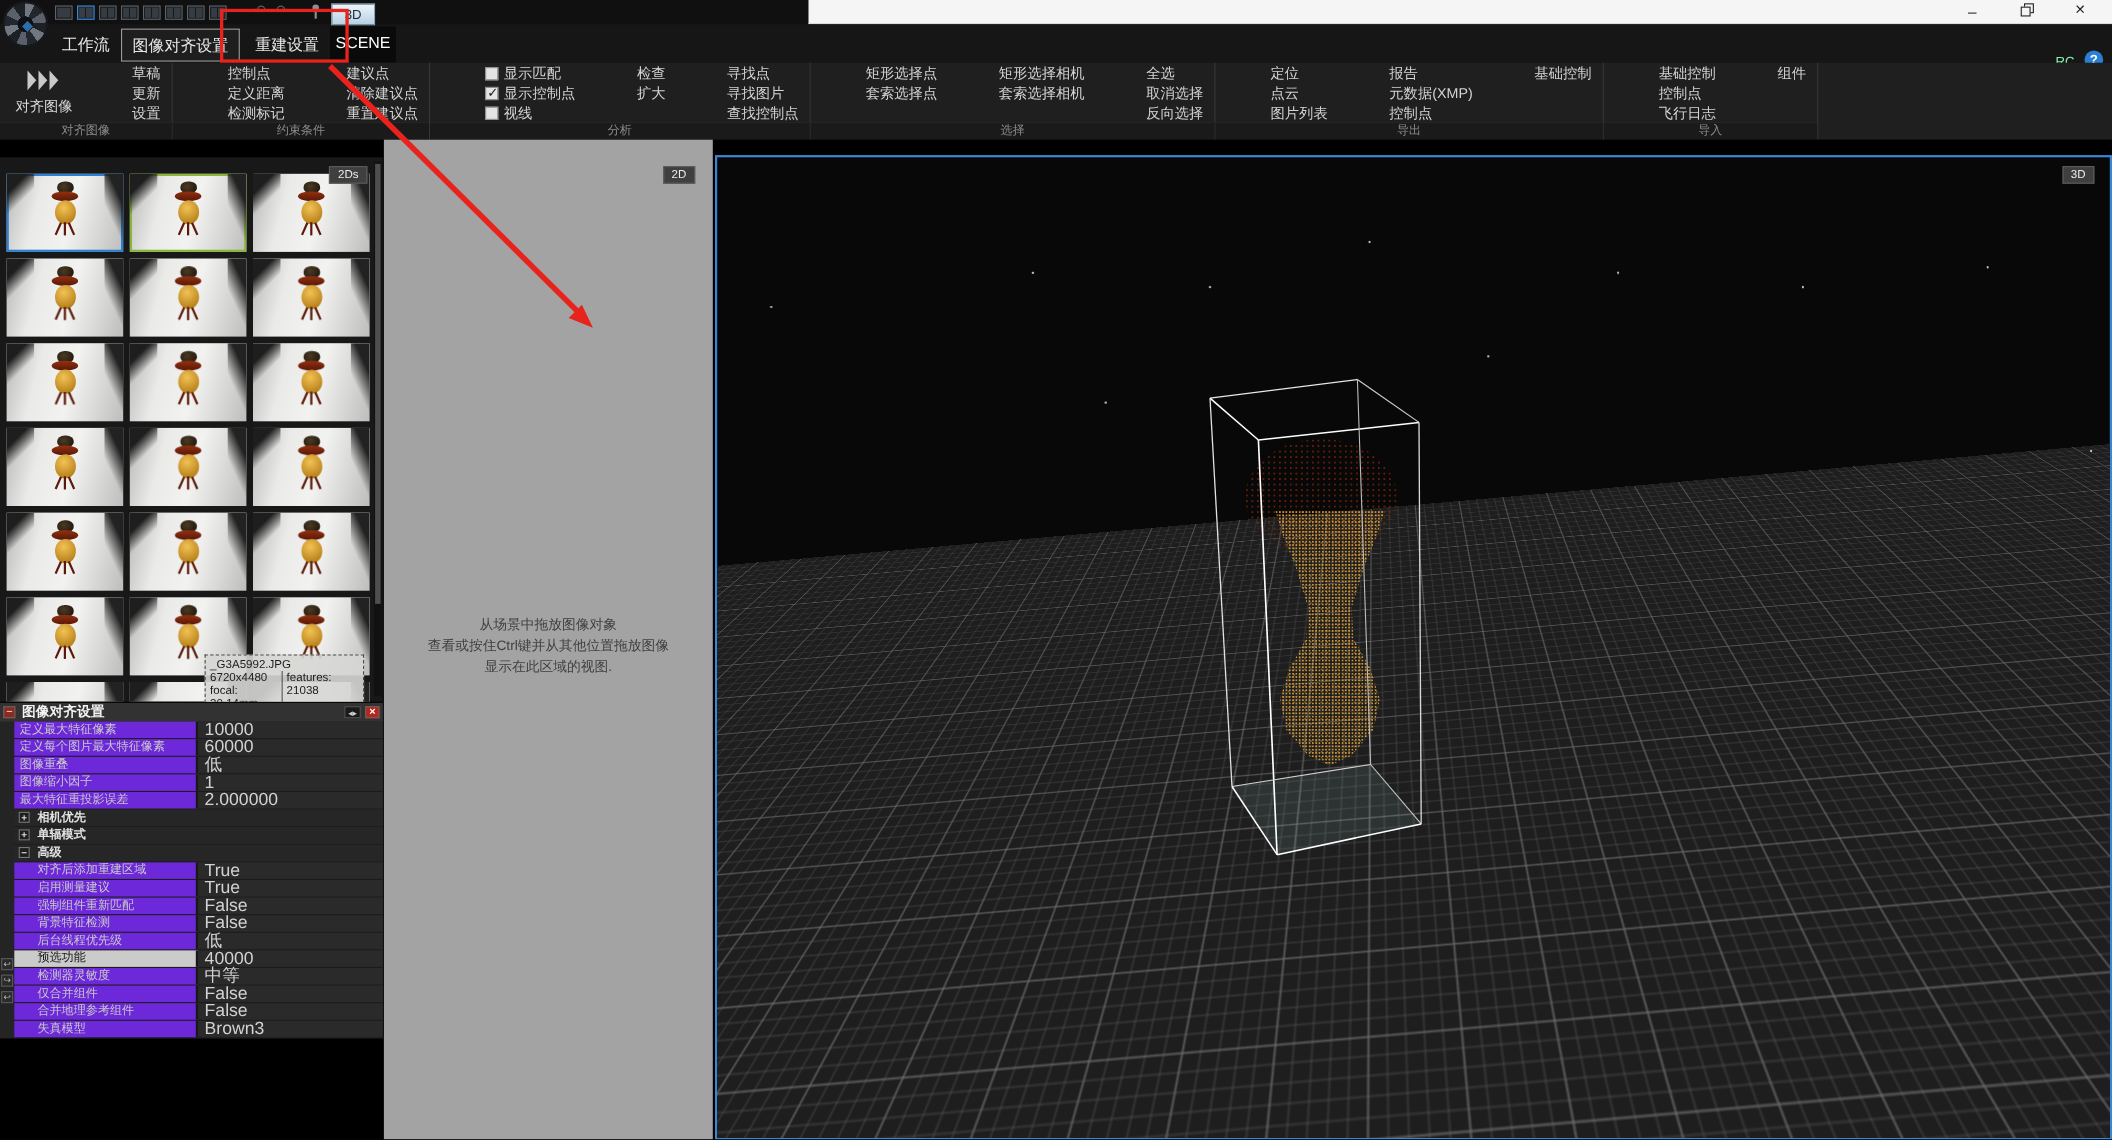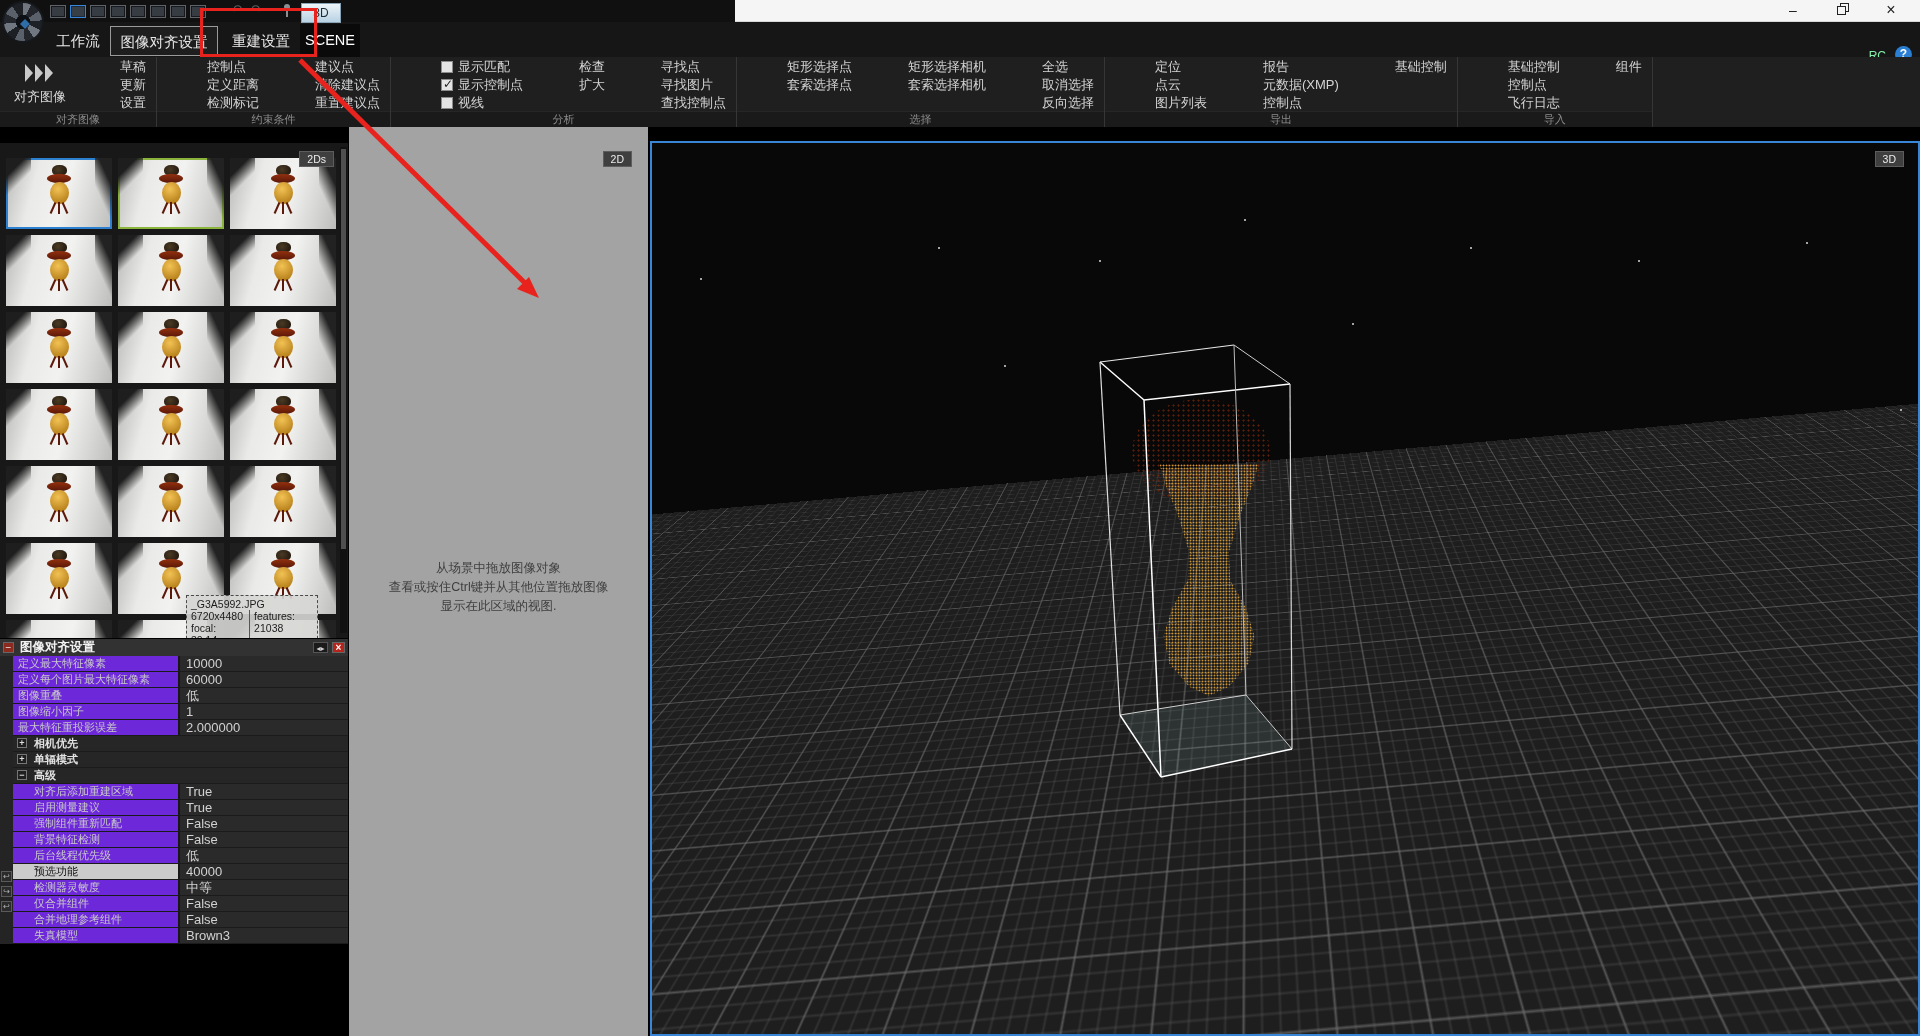--- a/index.html
+++ b/index.html
@@ -82,37 +82,37 @@
   .fig { position:absolute; left:38%; top:10%; width:26px; height:48px; z-index:2; }
   .fig .knob { width:15px; height:11px; margin:0 auto; background:radial-gradient(circle at 40% 40%,#4a3a24,#241a10 80%); border-radius:45%; }
   .fig .cap { width:24px; height:9px; margin:-2px auto 0; background:linear-gradient(#93310f,#581708); border-radius:50%; }
   .fig .vbody { width:19px; height:22px; margin:-1px auto 0; background:radial-gradient(circle at 42% 32%,#f2c254,#b67f1a 78%); border-radius:50%; }
   .fig .legs { position:relative; height:12px; }
   .fig .legs i { position:absolute; top:-2px; width:2px; height:12px; background:#5c190b; }
   .fig .legs i:nth-child(1){ left:6px; transform:rotate(24deg);} .fig .legs i:nth-child(2){ left:12px; }
   .fig .legs i:nth-child(3){ left:18px; transform:rotate(-24deg);}
   #thumb-scroll { position:absolute; right:1px; top:4px; width:7px; height:486px; background:#111; }
   #thumb-scroll .bar { position:absolute; left:1px; top:2px; width:5px; height:400px; background:#4f4f4f; }
-  #img-tooltip { position:absolute; left:186px; top:452px; width:132px; z-index:40; background:rgba(214,214,212,0.9);
+  #img-tooltip { position:absolute; left:186px; top:452px; width:145px; z-index:40; background:rgba(214,214,212,0.9);
     border:1px dashed #4a4a4a; color:#1c1c1c; font-size:10.5px; padding:2px 4px; }
   #img-tooltip .r2 { display:flex; }
   #img-tooltip .cl { width:72px; }
   #img-tooltip .cr { border-left:1px solid #555; padding-left:4px; }
 
   
   #props { position:absolute; left:0; top:511px; width:348px; height:306px; background:#242424; border-top:1px solid #000; }
   #props-header { position:relative; height:17px; background:#323232; }
   #props-exp { position:absolute; left:3px; top:3px; width:11px; height:11px; background:#8c2a20; color:#eee; font-size:10px; line-height:9px; text-align:center; border:1px solid #666; }
   #props-title { position:absolute; left:20px; top:0; font-size:12.5px; font-weight:bold; color:#f2f2f2; line-height:17px; }
   #props-float { position:absolute; right:20px; top:3px; width:15px; height:11px; background:#1a1a1a; color:#cfcfcf; font-size:8px; text-align:center; line-height:11px; border:1px solid #555; }
   #props-close { position:absolute; right:3px; top:3px; width:13px; height:11px; background:#b5251c; color:#fff; font-size:10px; font-weight:bold; text-align:center; line-height:10px; border:1px solid #666; }
   #props-rows { position:absolute; left:0; top:17px; right:0; bottom:0; }
   .prow { margin-left:13px; height:16px; display:grid; grid-template-columns:167px 1fr; border-bottom:1px solid #1b1b1b; }
   .prow .plabel { font-size:11px; color:#c9c9c9; line-height:15px; padding-left:5px; background:#6d28d9; border-right:2px solid #181818; overflow:hidden; white-space:nowrap; }
-  .prow .pval { font-size:13px; color:#d2d2d2; line-height:15px; padding-left:6px; background:#2a2a2a; white-space:nowrap; }
+  .prow .pval { font-size:16px; color:#d2d2d2; line-height:15px; padding-left:6px; background:#2a2a2a; white-space:nowrap; }
   .prow[data-type="child"] .plabel { padding-left:21px; }
   .prow[data-type="group"] { grid-template-columns:1fr; background:#262626; }
   .prow[data-type="group"] .plabel { background:#262626; border-right:none; font-weight:bold; color:#e2e2e2; padding-left:21px; position:relative; }
   .prow[data-type="group"] .pexp { position:absolute; left:4px; top:2px; width:10px; height:10px; border:1px solid #777; background:#1f1f1f; color:#ddd; font-size:9px; line-height:9px; text-align:center; }
   .prow[data-selected="true"] .plabel { background:#cbcbcb; color:#141414; }
   .dockbtns { position:absolute; left:1px; top:744px; width:11px; z-index:25; }
   .dockbtn { width:11px; height:11px; margin-bottom:4px; background:#2b2b2b; border:1px solid #5a5a5a; color:#b5b5b5; font-size:8px; line-height:9px; text-align:center; }
 
   
   #vp2d { position:absolute; left:349px; top:0; width:299px; height:909px; background:#a3a3a3; }

